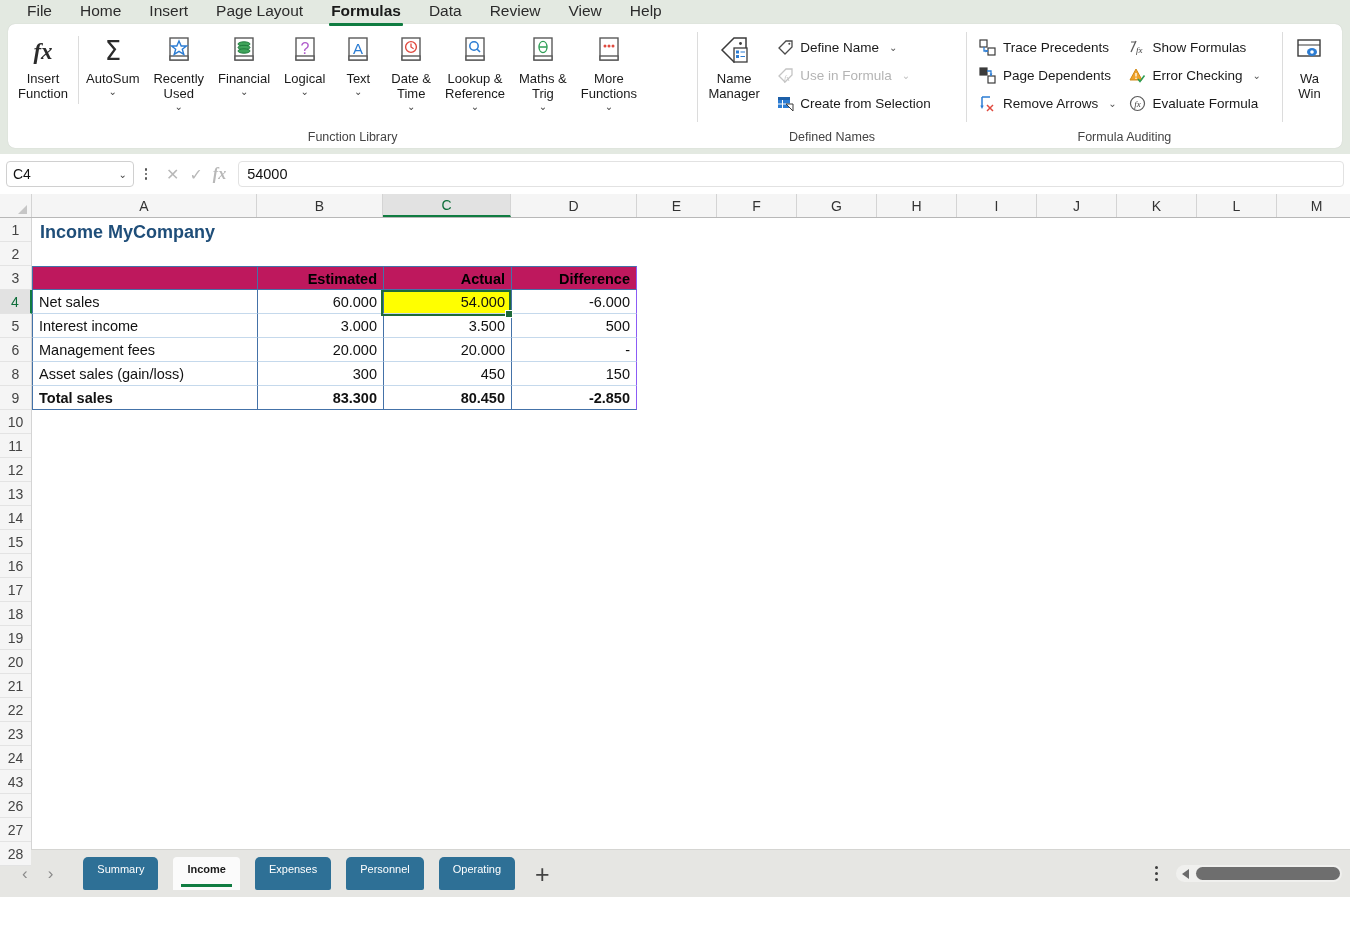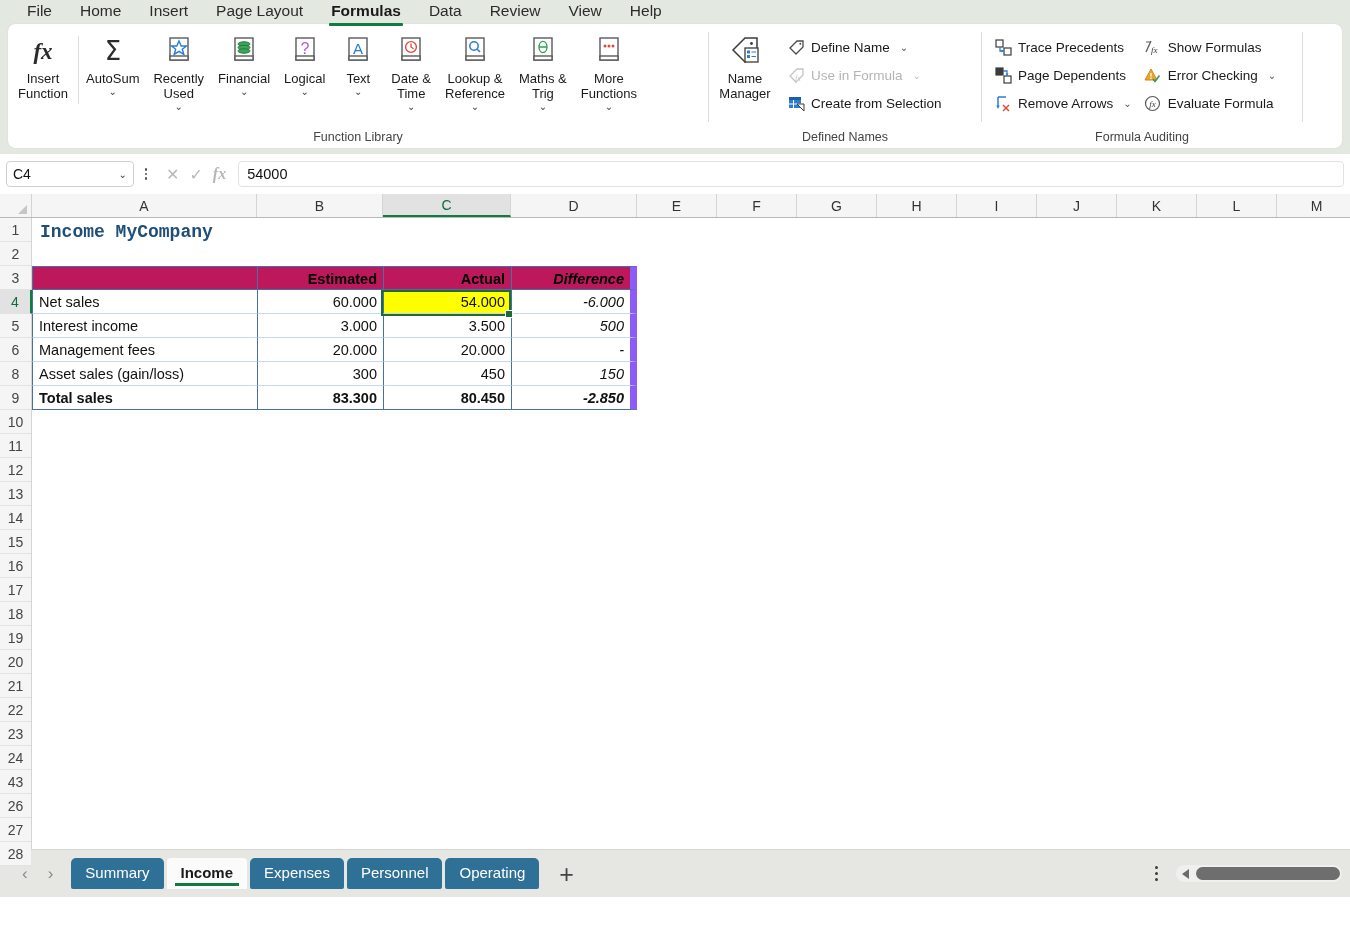--- a/index.html
+++ b/index.html
@@ -103,49 +103,49 @@
   
   .sheet { position: absolute; top: 0; left: 0; }
   .srow { display: flex; height: 24px; }
   .cell {
     height: 24px; line-height: 24px; font-size: 14.5px; color: #111;
     padding: 0 6px; overflow: hidden; white-space: nowrap; flex: none;
   }
   .cell.r { text-align: right; }
   .cell.b { font-weight: bold; }
   .title-cell {
-    font-size: 18px; font-weight: bold; color: #1f4e79; padding-left: 8px; line-height: 28px; font-family: Liberation Mono, monospace;
+    font-size: 18px; font-weight: bold; color: #1f4e79; padding-left: 8px; line-height: 28px;
   }
   .hdrcell { background: #be185d; font-weight: bold; color: #000; }
   .bt { border-top: 1px solid #4472a8; }
   .bb { border-bottom: 1px solid #4472a8; }
   .bl { border-left: 1px solid #4472a8; }
-  .br { border-right: 7px solid #8b5cf6; font-style: italic; }
+  .br { border-right: 1px solid #8b5cf6; }
   .rowline { border-bottom: 1px solid #c5d9ec; }
   .hl { background: #ffff00; }
 
   .selbox {
     position: absolute; border: 2px solid #1e6b3a; pointer-events: none;
   }
   .selbox::after {
     content: ""; position: absolute; right: -4px; bottom: -4px; width: 6px; height: 6px;
     background: #1e6b3a; border: 1px solid #fff;
   }
 
   
   .statusbar {
     height: 48px; background: #e6e6e3; display: flex; align-items: center;
     padding: 0 8px; gap: 4px; border-top: 1px solid #d5d5d2;
   }
   .navarrows { display: flex; gap: 20px; padding: 0 14px; }
   .navarrows span { color: #8a8a8a; font-size: 17px; cursor: default; }
   .sheettabs { display: flex; align-items: center; gap: 3px; }
   .stab {
-    background: #2e7096; color: #fff; font-size: 15px; padding: 6px 14px 8px 14px;
-    border-radius: 5px 5px 2px 2px; cursor: default; white-space: nowrap;
+    background: #2e7096; color: #fff; font-size: 11px; padding: 6px 14px 15px 14px;
+    border-radius: 5px 5px 2px 2px; cursor: default; white-space: nowrap; margin-left: 12px;
   }
   .stab.active {
     background: #fbfbfb; color: #1a1a1a; font-weight: bold; position: relative;
     border-radius: 4px 4px 0 0;
   }
   .stab.active::after {
     content: ""; position: absolute; left: 8px; right: 8px; bottom: 3px; height: 3px; background: #107c41;
   }
   .addsheet { font-size: 25px; color: #444; padding: 0 16px; cursor: default; line-height: 26px; }
   .spacer { flex: 1; }
@@ -449,20 +449,37 @@
             </span>
             <span>Evaluate Formula</span>
           </div>
         </div>
       </div>
       <div class="group-label">Formula Auditing</div>
     </div>
 
     <div class="sep"></div>
 
+    <div class="group" style="width:60px">
+      <div class="grow">
+        <div class="bigbtn" style="min-width:52px;padding-left:8px">
+          <div class="ico">
+            <svg width="30" height="30" viewBox="0 0 30 30">
+                <rect x="4" y="4" width="22" height="16" fill="#fff" stroke="#3b3b3b" stroke-width="1.4"></rect>
+                <line x1="4" y1="9" x2="26" y2="9" stroke="#3b3b3b" stroke-width="1.2"></line>
+                <path d="M13 16 a5 4 0 0 0 10 0 a5 4 0 0 0 -10 0" fill="#2b7cd3"></path>
+                <circle cx="18" cy="16" r="1.8" fill="#fff"></circle>
+              </svg>
+          </div>
+          <div class="lbl">Wa
+Win</div>
+        </div>
+      </div>
+      <div class="group-label"></div>
+    </div>
 
   </div>
 </div>
 
 <div class="fbar">
   <div class="namebox">
     <span>C4</span>
     <span class="cv">⌄</span>
   </div>
   <div class="dots3">

